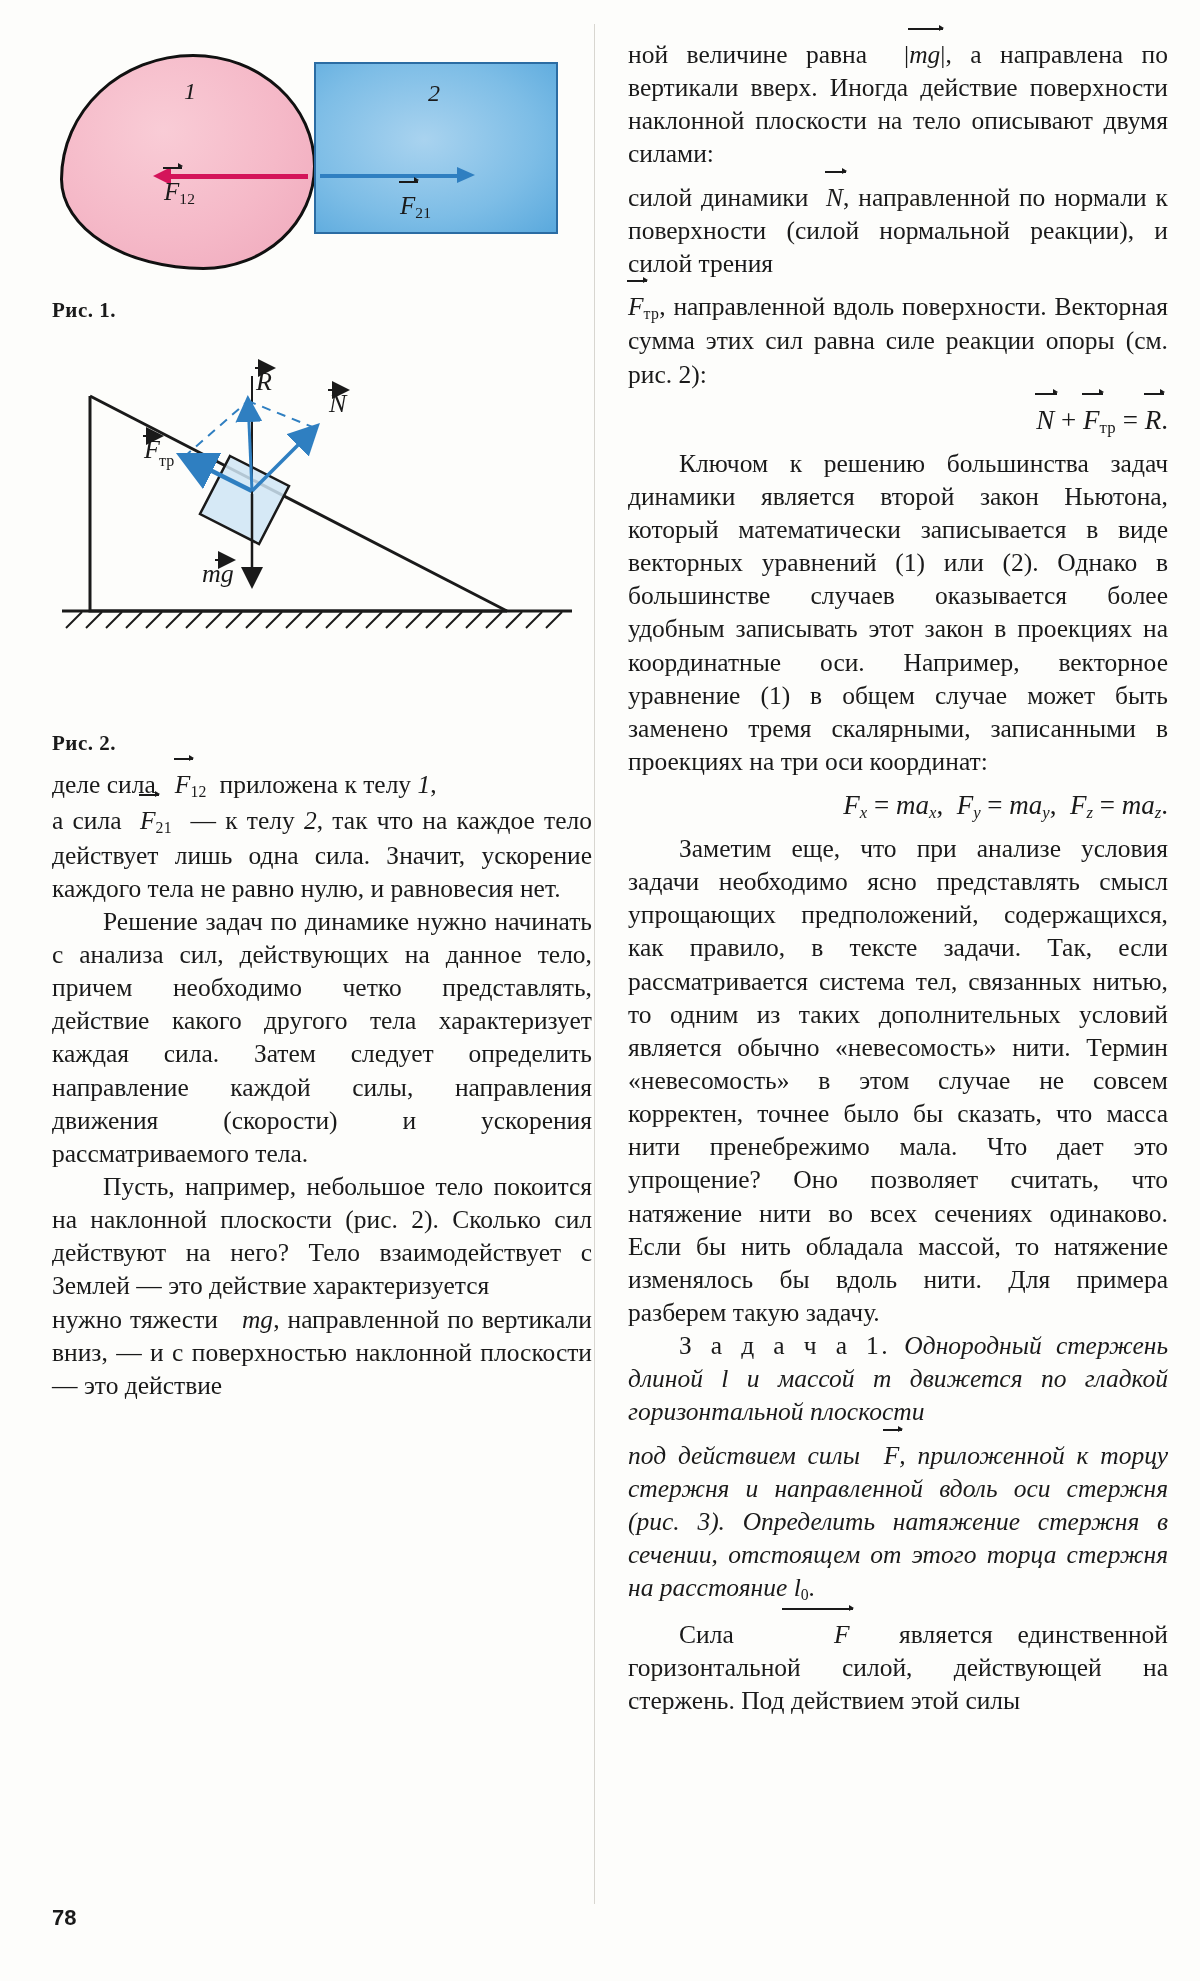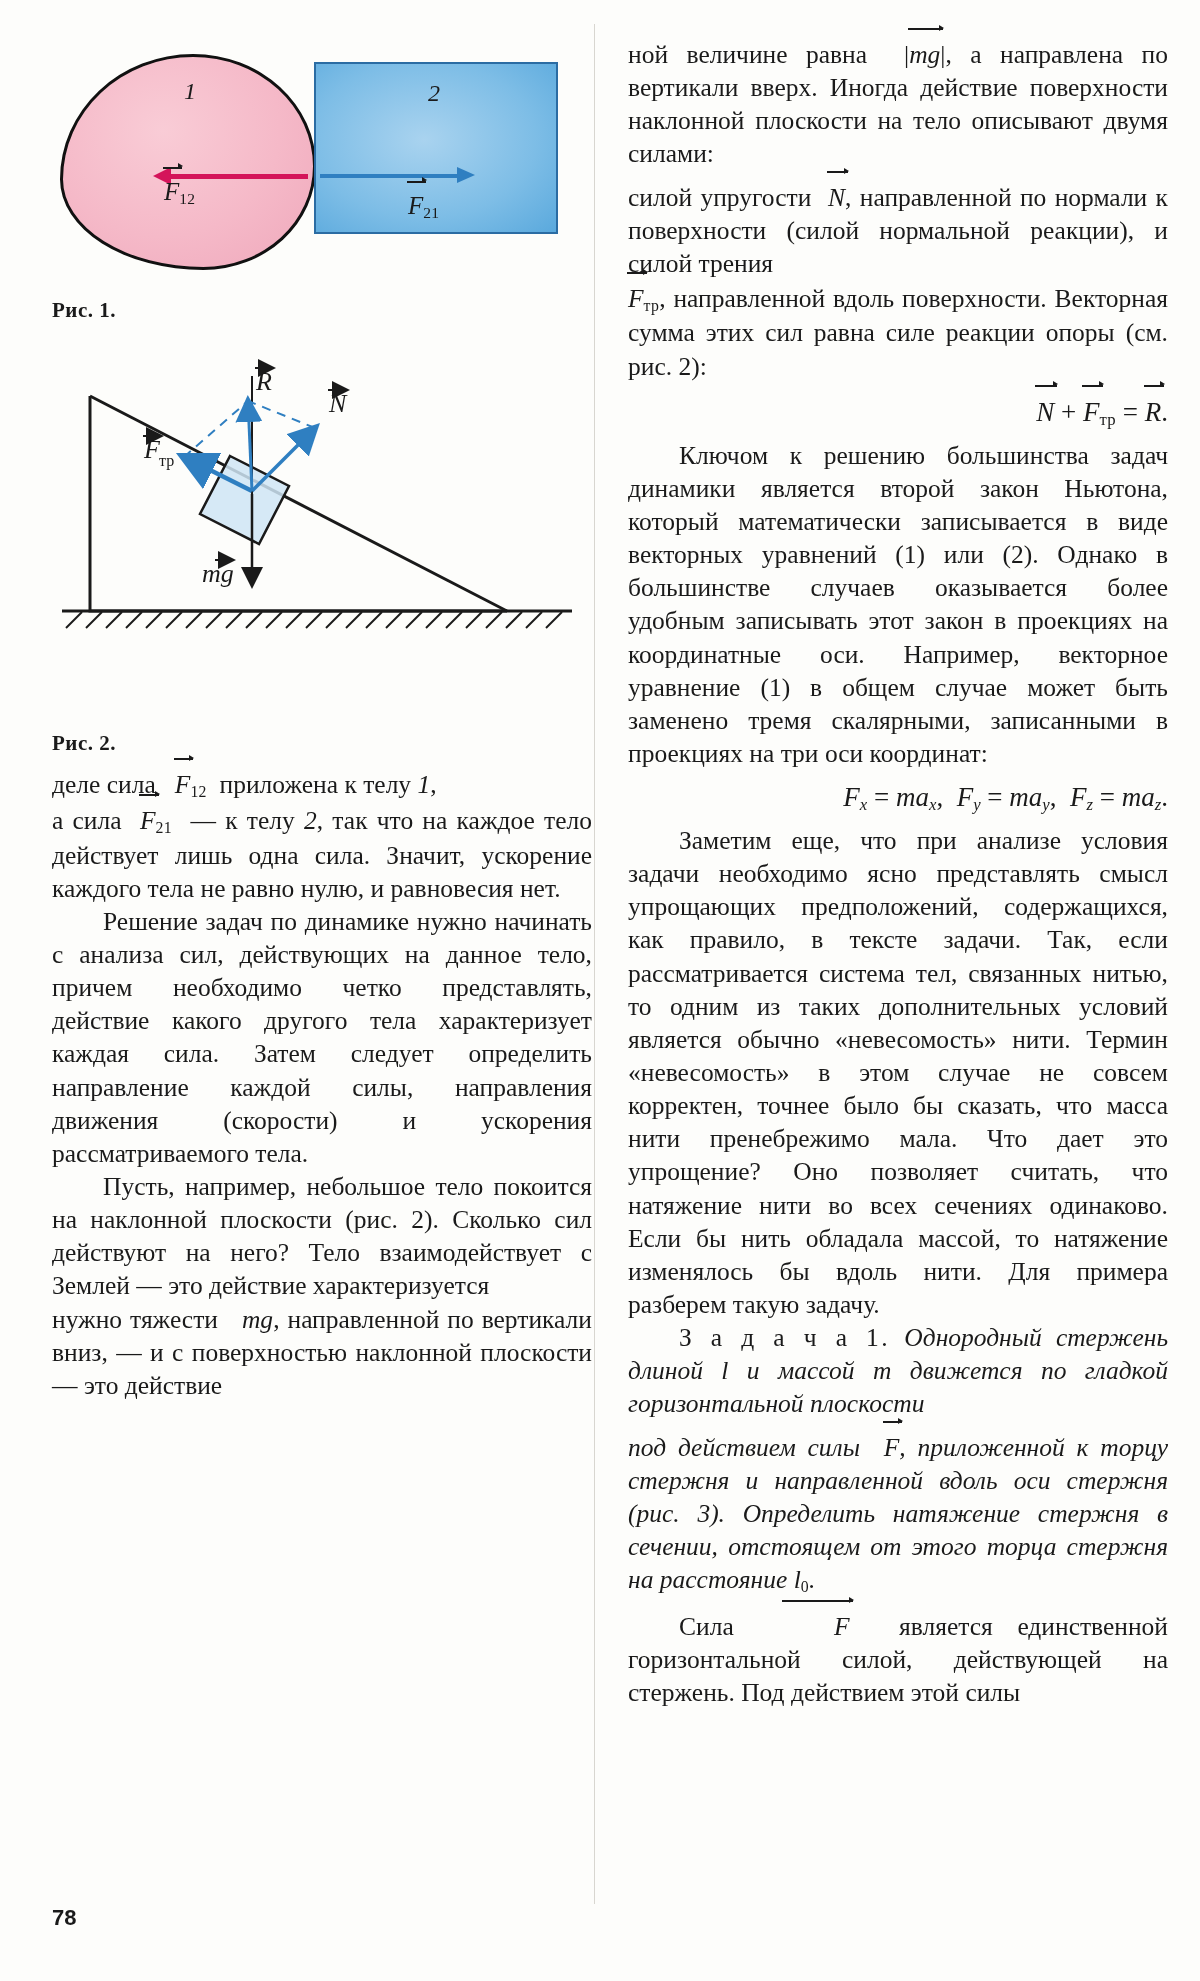--- a/index.html
+++ b/index.html
@@ -161,21 +161,21 @@
   }
   .arrowR::after {
     content: "";
     position: absolute;
     right: -17px; top: -7px;
     border-left: 18px solid #2f7fc1;
     border-top: 8.5px solid transparent;
     border-bottom: 8.5px solid transparent;
   }
   .fl12 { position: absolute; left: 112px; top: 138px; font-size: 25px; }
-  .fl21 { position: absolute; left: 356px; top: 152px; font-size: 25px; }
+  .fl21 { position: absolute; left: 348px; top: 152px; font-size: 25px; }
 
   
   .fig2 {
     position: relative;
     width: 540px;
     height: 400px;
     margin-top: 12px;
   }
   svg { display: block; }
 </style>
@@ -303,25 +303,25 @@
   </div>
 
   <div class="col col-right">
 
     <p class="noind">
       <span>ной величине равна</span>
       &nbsp;|<span class="vec">mg</span>|<span>, а направлена по вертикали вверх. Иногда действие поверхности наклонной плоскости на тело описывают двумя силами:</span>
     </p>
 
     <p class="noind" style="margin-top:8px;">
-      <span>силой упругости</span>
+      <span>силой динамики</span>
       &nbsp;<span class="vec">N</span><span>, направленной по нормали к поверхности (силой нормальной реакции), и силой трения</span>
     </p>
 
-    <p class="noind" style="margin-top:0;font-family:Liberation Serif, serif;">
+    <p class="noind" style="margin-top:8px;font-family:Liberation Serif, serif;">
       <span class="vec">F</span><span class="sub">тр</span><span>, направленной вдоль поверхности. Векторная сумма этих сил равна силе реакции опоры (см. рис. 2):</span>
     </p>
 
     <div class="formula">
       <span class="vec">N</span>
       <span class="up">+</span>
       <span class="vec">F</span><span class="sub">тр</span>
       <span class="up">=</span>
       <span class="vec">R</span><span class="up">.</span>
     </div>

